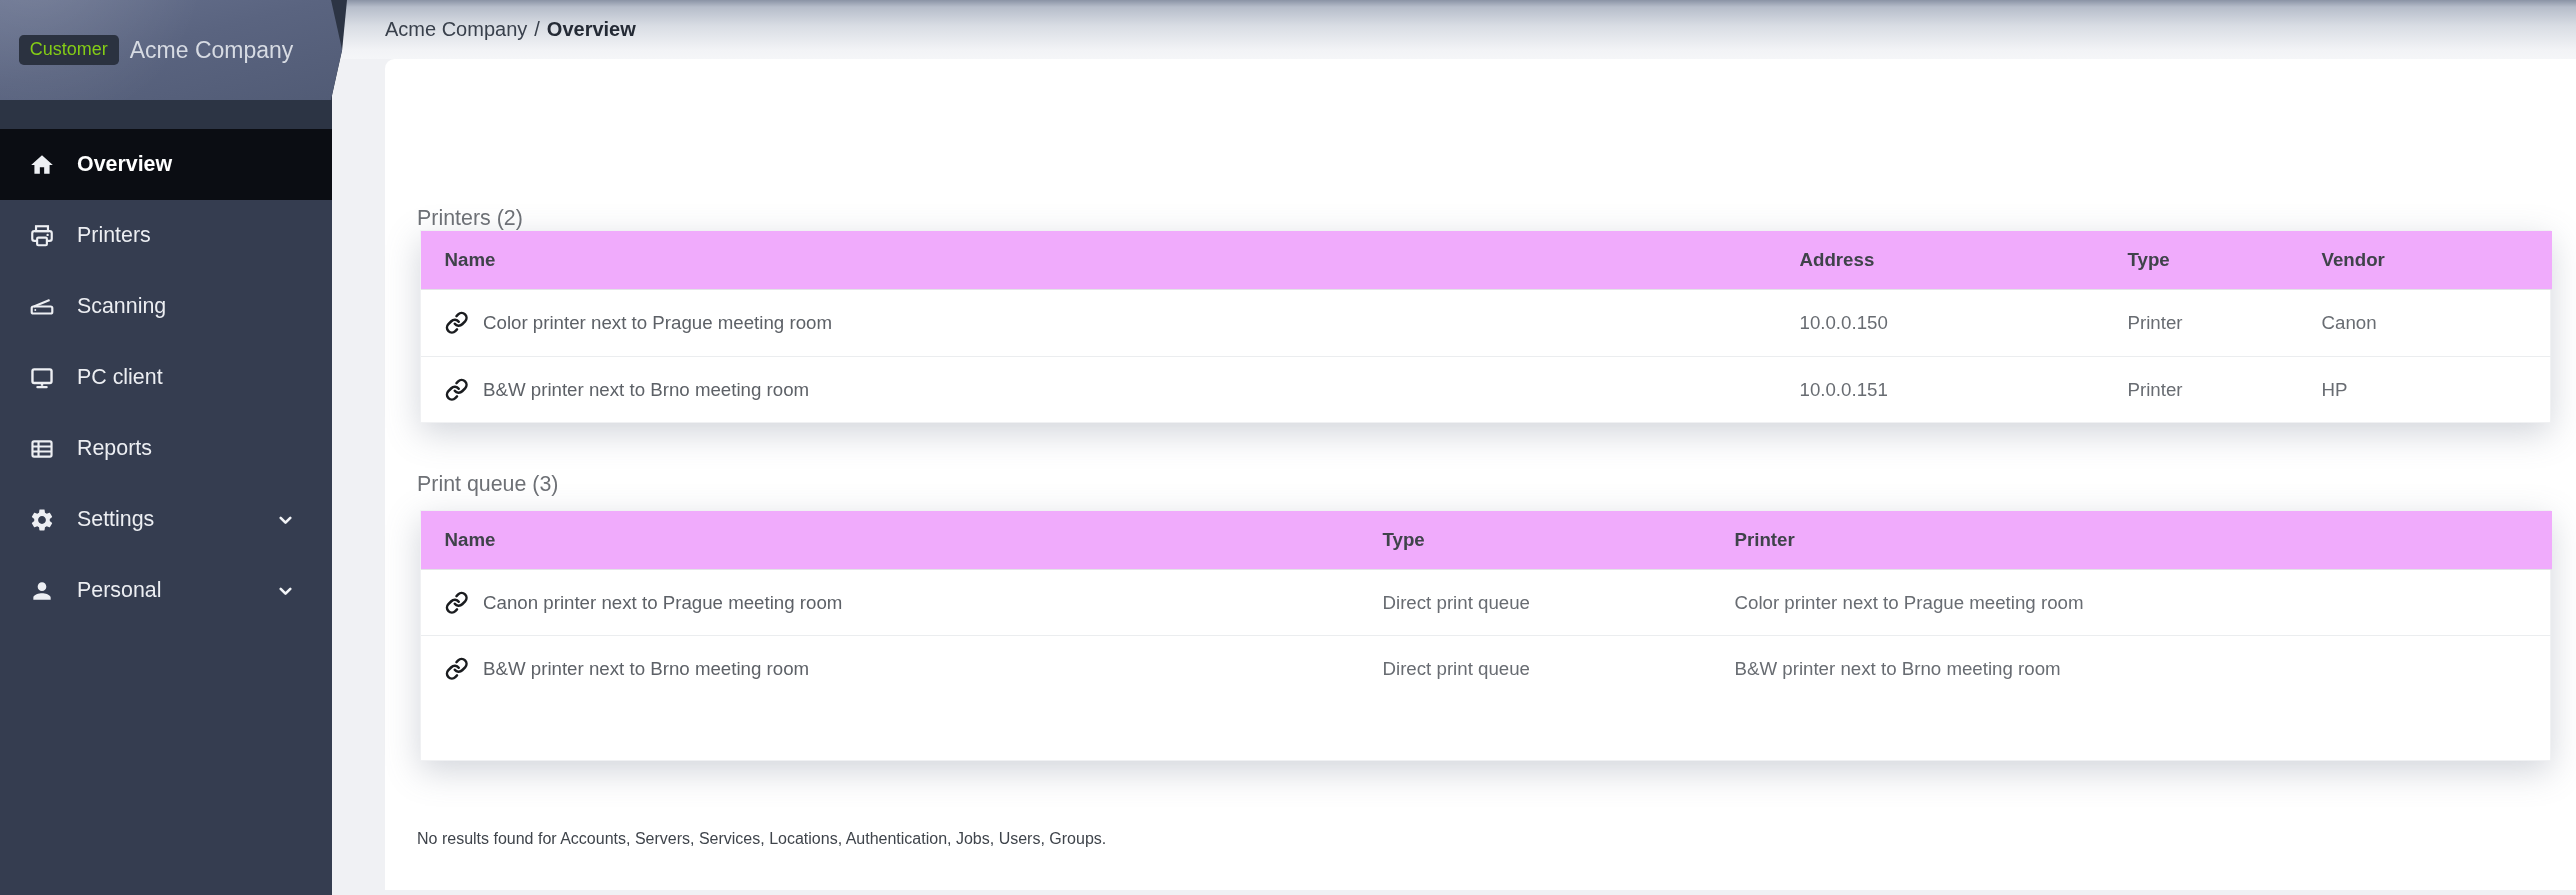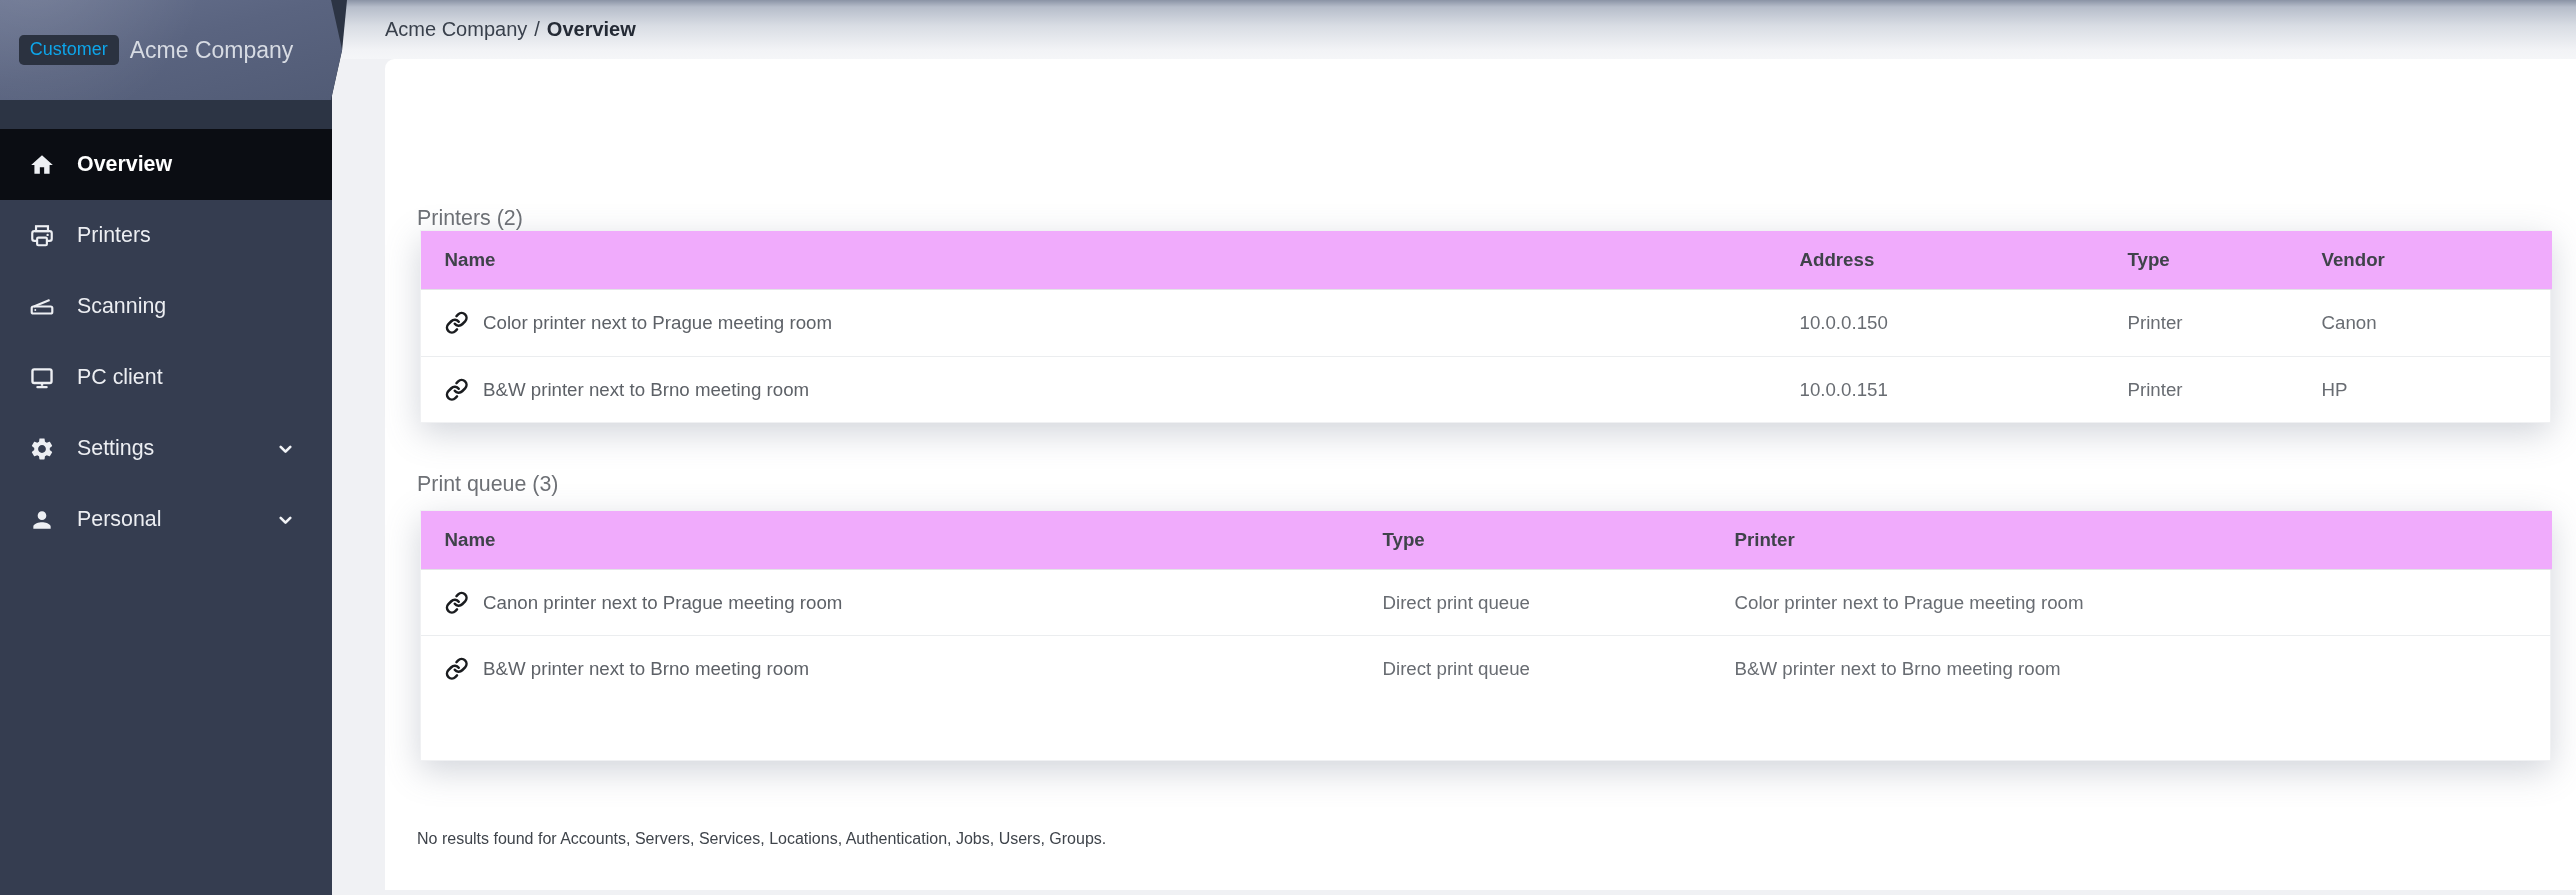--- a/index.html
+++ b/index.html
@@ -9,21 +9,21 @@
   
   .sidebar{position:absolute;left:0;top:0;width:332px;height:895px;background:#353d50;z-index:5;}
   .sb-header-wrap{position:absolute;left:0;top:0;width:347px;height:100px;background:#2c3444;
     clip-path:polygon(0 0,100% 0,98.6% 50%,95.4% 100%,0 100%);z-index:6;}
   .sb-header{position:absolute;inset:0;
     clip-path:polygon(0 0,95.4% 0,98.6% 50%,95.4% 100%,0 100%);
     background:
       radial-gradient(circle at 10% -40%, rgba(255,255,255,0.12), rgba(255,255,255,0) 50%),
       linear-gradient(165deg,#67718e 0%,#5a6480 45%,#515b75 100%);
     display:flex;align-items:center;padding-left:18.7px;box-sizing:border-box;}
-  .cust-badge{background:#2b3240;color:#0ea5e9;font-size:18px;padding:4.8px 11px;border-radius:4.8px;line-height:1.1;}
+  .cust-badge{background:#2b3240;color:#84cc16;font-size:18px;padding:4.8px 11px;border-radius:4.8px;line-height:1.1;}
   .company-name{color:#d7dbe3;font-size:23px;margin-left:11px;white-space:nowrap;}
   .sb-gap{position:absolute;left:0;top:100px;width:332px;height:29px;background:#2c3444;}
   .sb-nav{position:absolute;left:0;top:129px;width:332px;}
   .sb-item{position:relative;height:71px;display:flex;align-items:center;cursor:pointer;}
   .sb-item.active{background:#0b0d13;}
   .sb-icon{width:28px;height:28px;margin-left:28px;display:flex;align-items:center;justify-content:center;color:#edeff3;flex:0 0 auto;}
   .sb-icon svg{width:26px;height:26px;display:block;}
   .sb-label{margin-left:21px;font-size:21.4px;color:#eceef2;white-space:nowrap;}
   .sb-item.active .sb-label{color:#ffffff;font-weight:bold;}
   .sb-chev{position:absolute;right:36px;top:50%;transform:translateY(-50%);color:#f2f4f7;width:21px;height:21px;}
@@ -116,20 +116,29 @@
             <svg viewBox="0 0 24 24" fill="none" stroke="currentColor" stroke-width="2.2">
               <rect x="3.2" y="4" width="17.6" height="12.6" rx="1.6"></rect>
               <path d="M12 16.6v2.6"></path>
               <path d="M7.8 20.4h8.4" stroke-linecap="round"></path>
             </svg>
           </span>
           <span class="sb-label">PC client</span>
         </div>
         <div class="sb-item">
           <span class="sb-icon">
+            <svg viewBox="0 0 24 24" fill="none" stroke="currentColor" stroke-width="2">
+              <rect x="3.2" y="5" width="17.6" height="14" rx="1.4"></rect>
+              <path d="M3.2 9.7h17.6M3.2 14.3h17.6M8.8 5v14"></path>
+            </svg>
+          </span>
+          <span class="sb-label">Reports</span>
+        </div>
+        <div class="sb-item">
+          <span class="sb-icon">
             <svg viewBox="0 0 24 24" fill="currentColor">
               <path d="M19.14 12.94c.04-.3.06-.61.06-.94 0-.32-.02-.64-.07-.94l2.03-1.58c.18-.14.23-.41.12-.61l-1.92-3.32c-.12-.22-.37-.29-.59-.22l-2.39.96c-.5-.38-1.03-.7-1.62-.94l-.36-2.54c-.04-.24-.24-.41-.48-.41h-3.84c-.24 0-.43.17-.47.41l-.36 2.54c-.59.24-1.13.57-1.62.94l-2.39-.96c-.22-.08-.47 0-.59.22L2.74 8.87c-.12.21-.08.47.12.61l2.03 1.58c-.05.3-.09.63-.09.94s.02.64.07.94l-2.03 1.58c-.18.14-.23.41-.12.61l1.92 3.32c.12.22.37.29.59.22l2.39-.96c.5.38 1.03.7 1.62.94l.36 2.54c.05.24.24.41.48.41h3.84c.24 0 .44-.17.47-.41l.36-2.54c.59-.24 1.13-.56 1.62-.94l2.39.96c.22.08.47 0 .59-.22l1.92-3.32c.12-.22.07-.47-.12-.61l-2.01-1.58zM12 15.6c-1.98 0-3.6-1.62-3.6-3.6s1.62-3.6 3.6-3.6 3.6 1.62 3.6 3.6-1.62 3.6-3.6 3.6z"></path>
             </svg>
           </span>
           <span class="sb-label">Settings</span>
           <span class="sb-chev">
             <svg viewBox="0 0 24 24" fill="none" stroke="currentColor" stroke-width="3" stroke-linecap="round" stroke-linejoin="round">
               <path d="M6.5 9.5 12 15l5.5-5.5"></path>
             </svg>
           </span>

